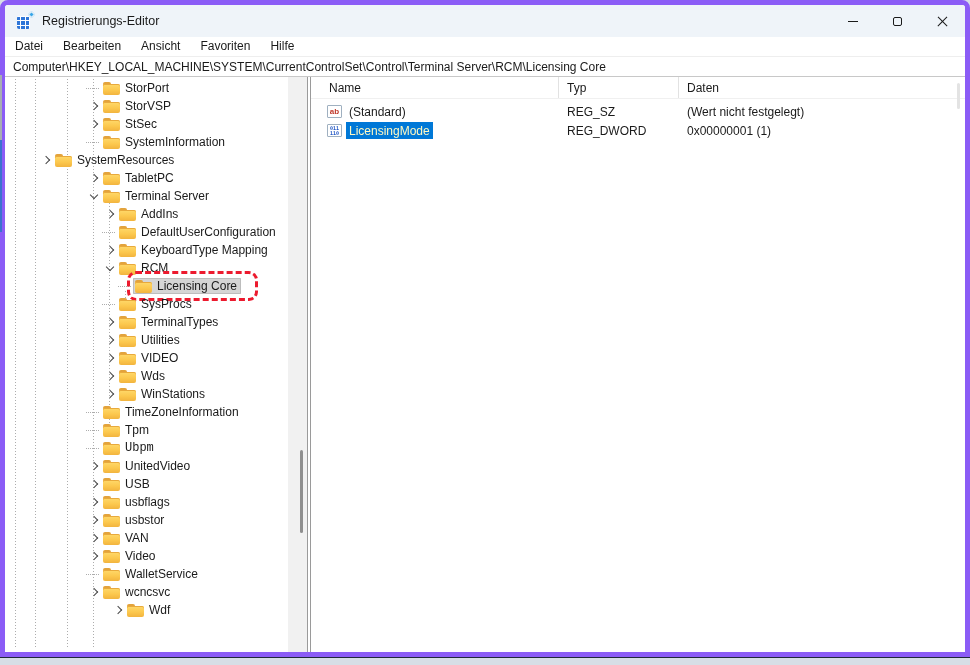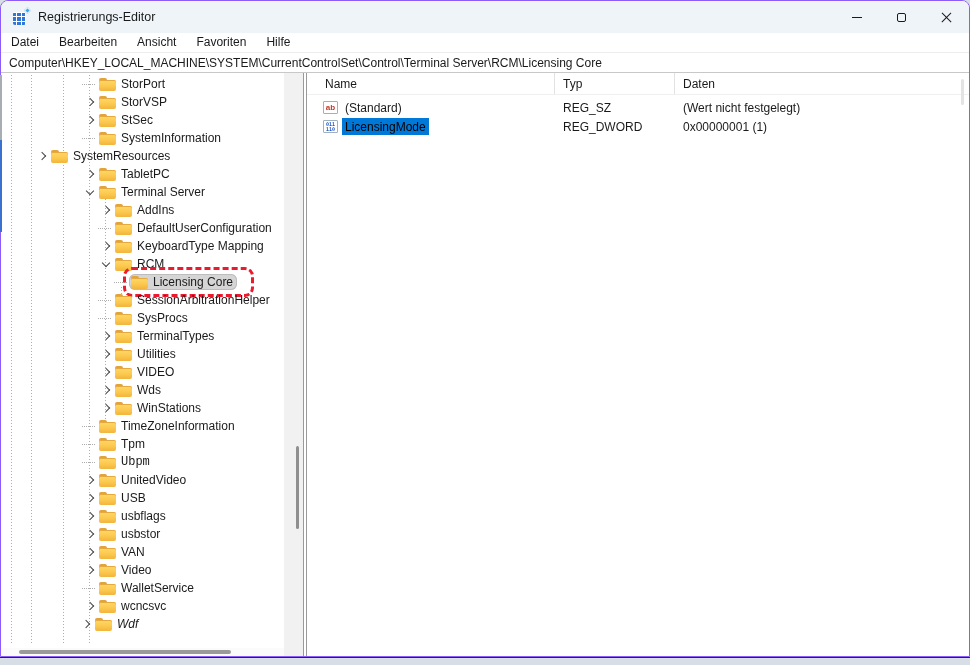--- a/index.html
+++ b/index.html
@@ -6,21 +6,21 @@
   html,body { width:970px; height:665px; overflow:hidden; }
   body {
     font-family:"Liberation Sans","DejaVu Sans",sans-serif;
     font-size:12px; color:#1a1a1a;
     background:#d7dee6;
     position:relative;
   }
   
   .window{
     position:absolute; left:0; top:0; width:970px; height:657px;
-    background:#fff; border:1px solid #8b5cf6;
+    background:#fff; border:5px solid #8b5cf6;
     border-radius:8px 8px 0 0; overflow:hidden;
   }
   .titlebar{
     height:32px; background:#eff4f9; display:flex; align-items:center;
   }
   .app-icon{ width:16px; height:16px; margin-left:12px; position:relative; flex:0 0 auto; }
   .app-icon .grid{
     position:absolute; left:0; bottom:0; width:13px; height:13px; border-radius:2px;
     background-image:
       repeating-linear-gradient(90deg,#2a66c8 0 3.4px,#ffffff 3.4px 4.4px),
@@ -71,21 +71,21 @@
     content:""; position:absolute; left:2px; top:6px; width:5px; height:5px;
     border-right:1.3px solid #464646; border-bottom:1.3px solid #464646;
   }
   .chev.collapsed::before{ transform:rotate(-45deg); }
   .chev.expanded::before{ transform:rotate(45deg); top:5px; }
   .chev.none::before{
     content:""; position:absolute; left:-3px; top:9px; width:13px;
     border-top:1px dotted #adadad;
   }
   .inner{ display:flex; align-items:center; position:relative; padding:1px 4px 1px 2px; margin-left:-2px; border-radius:1px; }
-  .inner.sel{ background:#d5d5d5; box-shadow:0 0 0 1px #bdbdbd inset;border-radius:6px; }
+  .inner.sel{ background:#d5d5d5; box-shadow:0 0 0 1px #bdbdbd inset; }
   .folder-icon{ width:17px; height:13px; position:relative; flex:0 0 auto; margin-right:5px; }
   .folder-icon .tab{ position:absolute; top:0; left:0; width:8px; height:5px; background:#e3a33c; border-radius:2px 2px 0 0; }
   .folder-icon .fbody{ position:absolute; bottom:0; left:0; width:17px; height:11px;
     background:linear-gradient(180deg,#ffd96b 0%,#fcc84e 55%,#f2b43e 100%);
     border-radius:1.5px 2px 2px 2px; box-shadow:inset 0 1px 0 #e8a93c; }
   .red-annotation{
     position:absolute; left:-6px; top:-7px; right:-17px; bottom:-7px;
     border:3px dashed #ec1a2e; border-radius:9px; pointer-events:none;
   }
   
@@ -97,21 +97,21 @@
   .list-rows{ margin-top:3px; }
   .list-row{ display:grid; grid-template-columns:248px 120px 1fr; height:19px; align-items:center; }
   .cell{ padding-left:8px; white-space:nowrap; overflow:hidden; }
   .cell.name{ padding-left:16px; display:flex; align-items:center; }
   .vicon{ width:15px; height:13px; border:1px solid #9fb0c0; background:#fff; border-radius:1px;
     display:flex; align-items:center; justify-content:center; margin-right:4px; flex:0 0 auto; }
   .vicon.string::before{ content:"ab"; font-size:8px; font-weight:bold; color:#c0392b; line-height:8px; }
   .vicon.dword::before{ content:"011\A 110"; white-space:pre; font-size:5px; line-height:5px;
     font-weight:bold; color:#2257c4; font-family:"DejaVu Sans Mono",monospace; }
   .vname{ padding:1.5px 3px; }
-  .vname.selected{ background:#0078d7; color:#000000; }
+  .vname.selected{ background:#0078d7; color:#fef9c3; }
   .list-thumb{ position:absolute; right:5px; top:6px; width:3px; height:26px; background:#e3e3e3; border-radius:2px; }
   
   .bottom-strip{ position:absolute; left:0; top:657px; width:970px; height:8px;
     background:linear-gradient(90deg,#39424e 0%,#2f3d52 35%,#35405 0,#354050 60%,#2c3a4f 100%);
     border-top:1px solid #20293a; }
   .edge-a{ position:absolute; left:0; width:2px; }
   .edge-a.gray{ top:75px; height:65px; background:#a7adb3; }
   .edge-a.blue{ top:140px; height:92px; background:#3c72cf; }
 </style>
 </head>
@@ -280,30 +280,20 @@
     <div class="red-annotation"></div>
             </span>
   </div>
           <div class="tree-row" style="padding-left: 100px;">
     <span class="chev none"></span>
     <span class="inner">
       <span class="folder-icon">
                 <i class="tab"></i>
                 <i class="fbody"></i>
               </span>
-      <span class="tlabel">SessionArbitrationHelper</span>
-    </span>
-  </div>
-          <div class="tree-row" style="padding-left: 100px;">
-    <span class="chev none"></span>
-    <span class="inner">
-      <span class="folder-icon">
-                <i class="tab"></i>
-                <i class="fbody"></i>
-              </span>
       <span class="tlabel">SysProcs</span>
     </span>
   </div>
           <div class="tree-row" style="padding-left: 100px;">
     <span class="chev collapsed"></span>
     <span class="inner">
       <span class="folder-icon">
                 <i class="tab"></i>
                 <i class="fbody"></i>
               </span>
@@ -453,21 +443,21 @@
           <div class="tree-row" style="padding-left: 84px;">
     <span class="chev collapsed"></span>
     <span class="inner">
       <span class="folder-icon">
                 <i class="tab"></i>
                 <i class="fbody"></i>
               </span>
       <span class="tlabel">wcncsvc</span>
     </span>
   </div>
-          <div class="tree-row" style="padding-left: 80px; font-style: italic;">
+          <div class="tree-row" style="padding-left: 108px;">
     <span class="chev collapsed"></span>
     <span class="inner">
       <span class="folder-icon">
                 <i class="tab"></i>
                 <i class="fbody"></i>
               </span>
       <span class="tlabel">Wdf</span>
     </span>
   </div>
         </div>

